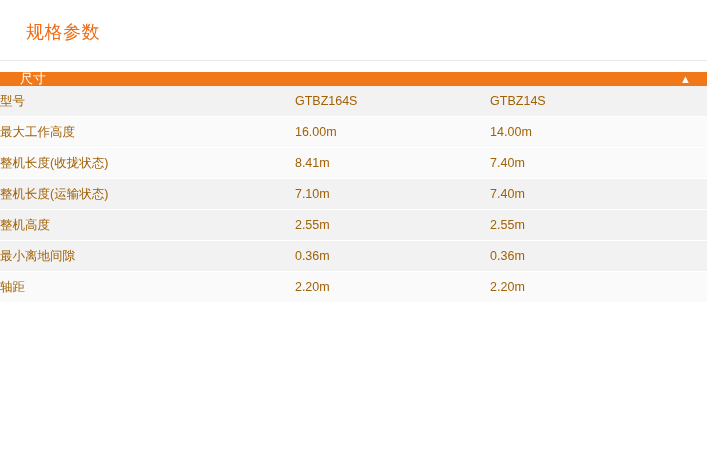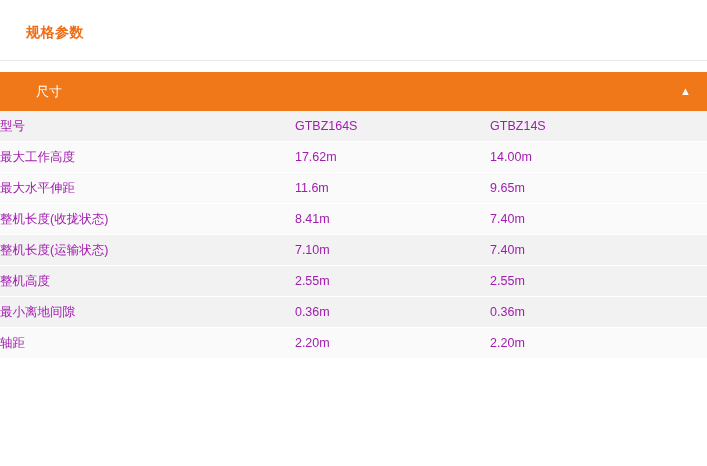--- a/index.html
+++ b/index.html
@@ -13,40 +13,40 @@
     font-family: "Liberation Sans", sans-serif;
     color: #333333;
     overflow: hidden;
   }
   .page {
     position: relative;
     width: 707px;
     height: 466px;
   }
   .page-title {
-    font-size: 14px;
+    font-size: 18px;
     color: #ee6c14;
     padding: 18px 0 0 26px;
     line-height: 28px;
-    font-weight: bold;
+    font-weight: normal;
     letter-spacing: 0.5px;
   }
   .title-rule {
     height: 1px;
     background: #e8e8e8;
     margin: 14px 0 0 0;
   }
   .section-header {
     background: #f07818;
     color: #ffffff;
-    height: 39px;
+    height: 14px;
     display: flex;
     align-items: center;
     justify-content: space-between;
-    padding: 0 16px 0 36px;
+    padding: 0 16px 0 20px;
     font-size: 13px;
     margin-top: 11px;
   }
   .section-header .caret {
     font-size: 11px;
     line-height: 1;
     color: #ffffff;
   }
   table.spec {
     width: 707px;
@@ -59,21 +59,21 @@
   table.spec tr.odd {
     background: #f2f2f2;
   }
   table.spec tr.even {
     background: #fafafa;
   }
   table.spec td {
     padding: 0;
     height: 30px;
     vertical-align: middle;
-    color: #a21caf;
+    color: #a16207;
     border-bottom: 1px solid #ffffff;
   }
   td.c0 {
     width: 272px;
     padding-left: 20px;
   }
   td.c1 {
     width: 180px;
     padding-left: 14px;
   }
@@ -97,27 +97,22 @@
 
   <table class="spec">
     <tbody>
       <tr class="odd">
         <td class="c0">型号</td>
         <td class="c1">GTBZ164S</td>
         <td class="c2">GTBZ14S</td>
       </tr>
       <tr class="even">
         <td class="c0">最大工作高度</td>
-        <td class="c1">17.62m</td>
+        <td class="c1">16.00m</td>
         <td class="c2">14.00m</td>
-      </tr>
-      <tr class="even">
-        <td class="c0">最大水平伸距</td>
-        <td class="c1">11.6m</td>
-        <td class="c2">9.65m</td>
       </tr>
       <tr class="even">
         <td class="c0">整机长度(收拢状态)</td>
         <td class="c1">8.41m</td>
         <td class="c2">7.40m</td>
       </tr>
       <tr class="odd">
         <td class="c0">整机长度(运输状态)</td>
         <td class="c1">7.10m</td>
         <td class="c2">7.40m</td>

